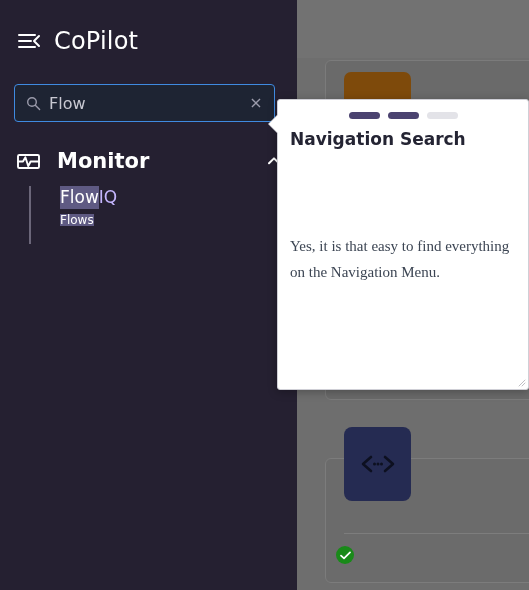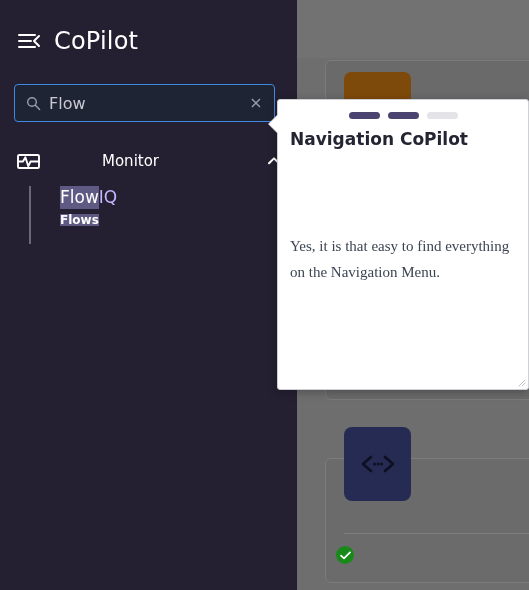--- a/index.html
+++ b/index.html
@@ -163,24 +163,23 @@
     cursor: pointer;
   }
   .nav-group-ico {
     width: 25px; height: 25px;
     flex: 0 0 auto;
     margin-right: 16px;
   }
   .nav-group-ico svg { display: block; }
   .nav-group-label {
     color: #ffffff;
-    font-size: 15px;
-    font-weight: 400;
+    font-size: 21px;
+    font-weight: 700;
     flex: 1 1 auto;
-    margin-left: 45px;
   }
   .nav-group-chev {
     width: 18px; height: 18px;
     flex: 0 0 auto;
   }
   .nav-group-chev svg { display: block; }
 
   .nav-children {
     position: relative;
     margin-top: 8px;
@@ -198,21 +197,21 @@
   }
   .nav-item-title {
     font-size: 17px;
     color: #c4b5fd;
     line-height: 1.35;
     display: inline-block;
   }
   .nav-item-sub {
     font-size: 12px;
     color: #ffffff;
-    font-weight: 700;
+    font-weight: 400;
     margin-top: 5px;
     display: inline-block;
   }
   .hl {
     background: #5f5a83;
     color: #ffffff;
   }
 
   
   .coach {
@@ -356,21 +355,21 @@
 
   <div class="coach">
     <div class="coach-arrow"></div>
 
     <div class="coach-steps">
       <span class="step-pill active"></span>
       <span class="step-pill active"></span>
       <span class="step-pill"></span>
     </div>
 
-    <div class="coach-title">Navigation CoPilot</div>
+    <div class="coach-title">Navigation Search</div>
 
     <div class="coach-body">Yes, it is that easy to find everything on the Navigation Menu.</div>
 
     <span class="coach-resize">
       <svg width="8" height="8" viewBox="0 0 8 8">
         <path d="M7 1 L1 7 M7 4 L4 7" stroke="#8a8a93" stroke-width="1" stroke-linecap="round"></path>
       </svg>
     </span>
   </div>
 

